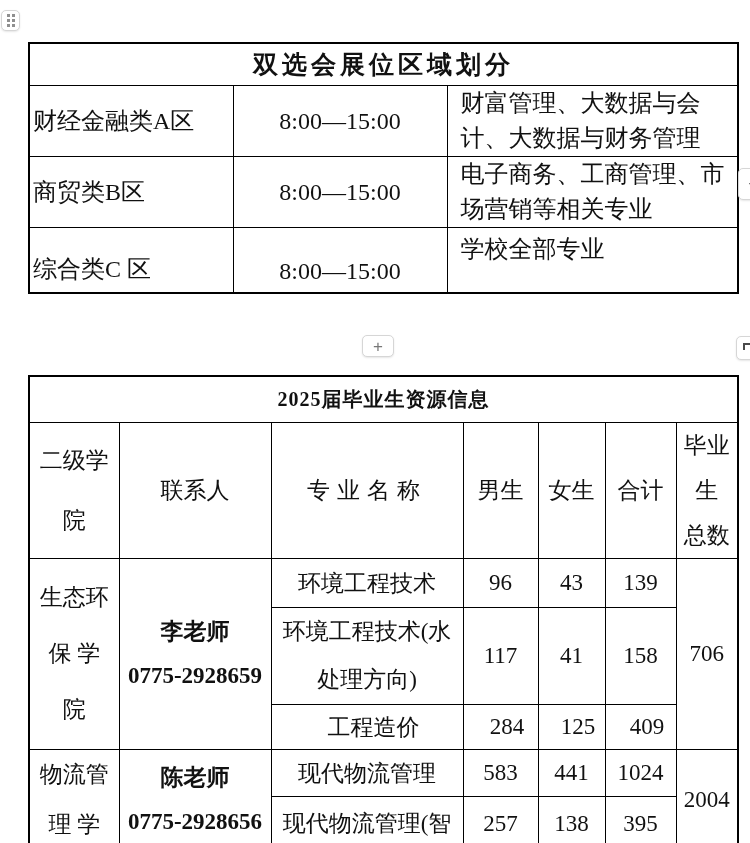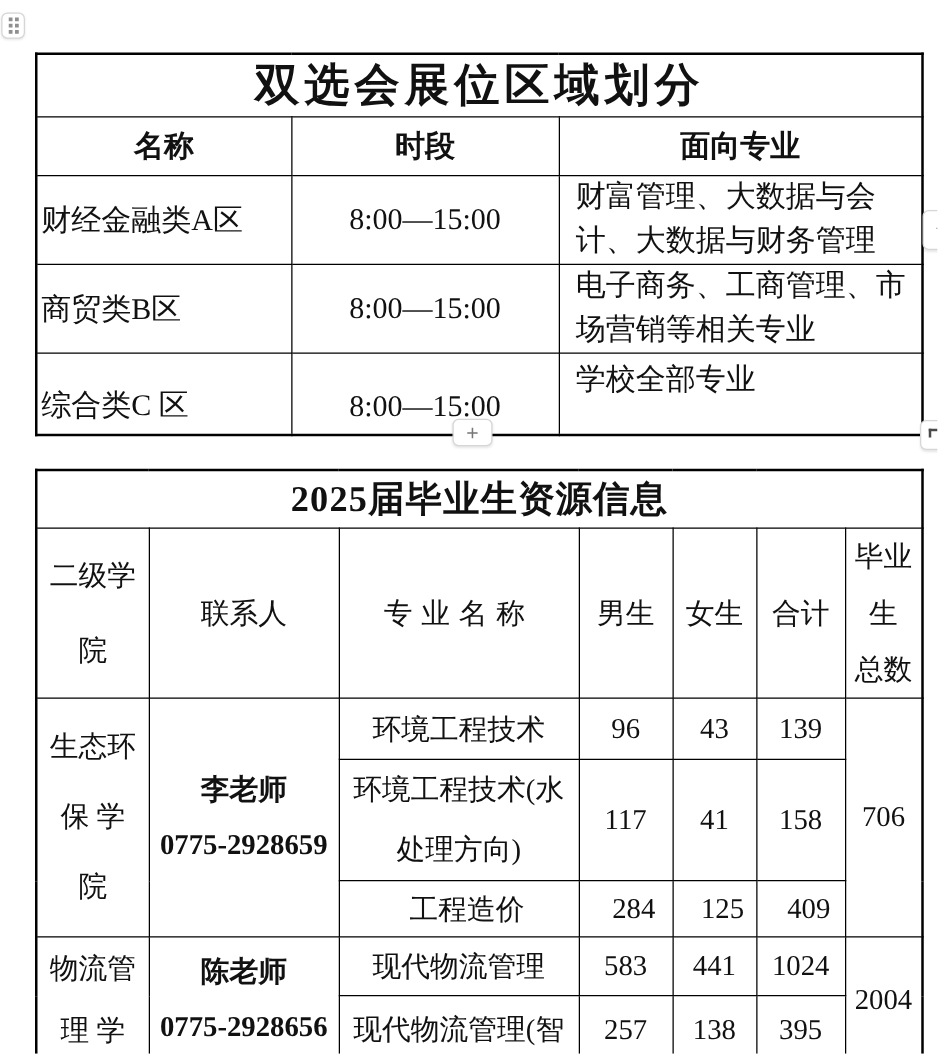--- a/index.html
+++ b/index.html
@@ -18,31 +18,31 @@
             font-family:"Liberation Sans",sans-serif;line-height:1;}
   .edge-plus-btn{left:738px;top:168px;width:30px;height:32px;color:#777;font-size:16px;
                  font-family:"Liberation Sans",sans-serif;}
   .edge-corner-btn{left:736px;top:336px;width:30px;height:24px;}
   .corner-mark{position:absolute;left:6px;top:6px;width:7px;height:5px;
                border-top:2px solid #4a4a4a;border-left:2px solid #4a4a4a;}
   
   table{border-collapse:collapse;table-layout:fixed;position:absolute;background:#fff;}
   td{border:1px solid #000;padding:0;vertical-align:middle;text-align:center;overflow:hidden;}
   .t1{left:28px;top:42px;width:709px;border:2px solid #000;font-size:24px;}
-  .t1 .row-title td{font-size:36px;font-weight:bold;letter-spacing:4px;height:41px;}
+  .t1 .row-title td{font-size:25px;font-weight:bold;letter-spacing:4px;height:41px;}
   .t1 .row-head td{font-weight:bold;height:46px;}
   .t1 .r1 td{height:70px;}
   .t1 .r2 td{height:70px;}
   .t1 .r3 td{height:57px;}
   .t1 .cell-name{text-align:left;padding-left:3px;}
   .t1 .cell-majors{text-align:left;padding-left:13px;line-height:35px;}
   .t1 .r3 .cell-name,.t1 .r3 .cell-time{vertical-align:bottom;padding-bottom:7px;}
   .t1 .r3 .cell-majors{vertical-align:top;padding-top:4px;}
   .t2{left:28px;top:375px;width:709px;border:2px solid #000;font-size:23px;}
-  .t2 .row-title td{font-size:29px;font-weight:bold;letter-spacing:1px;height:45px;font-family:Liberation Serif, serif;}
+  .t2 .row-title td{font-size:20px;font-weight:bold;letter-spacing:1px;height:45px;font-family:Liberation Serif, serif;}
   .t2 .row-head td{height:134px;font-weight:normal;}
   .t2 .g1r1 td{height:48px;}
   .t2 .g1r2 td{height:90px;}
   .t2 .g1r3 td{height:44px;padding-left:13px;}
   .t2 .g2r1 td{height:43px;}
   .t2 .g2r2 td{height:49px;}
   .pre{white-space:pre-line;}
   .hdr-college{line-height:60px;}
   .hdr-major{letter-spacing:7px;}
   .hdr-grad{line-height:45px;margin-left:36px;}
@@ -70,25 +70,20 @@
 
   <table class="t1">
     <colgroup>
         <col style="width:204px">
         <col style="width:214px">
         <col style="width:291px">
       </colgroup>
     <tbody>
         <tr class="row-title">
       <td colspan="3">双选会展位区域划分</td>
-    </tr>
-    <tr class="row-head">
-      <td>名称</td>
-      <td>时段</td>
-      <td>面向专业</td>
     </tr>
     <tr class="r1">
       <td class="cell-name">财经金融类A区</td>
       <td class="cell-time">8:00—15:00</td>
       <td class="cell-majors">财富管理、大数据与会计、大数据与财务管理</td>
     </tr>
     <tr class="r2">
       <td class="cell-name">商贸类B区</td>
       <td class="cell-time">8:00—15:00</td>
       <td class="cell-majors">电子商务、工商管理、市场营销等相关专业</td>

